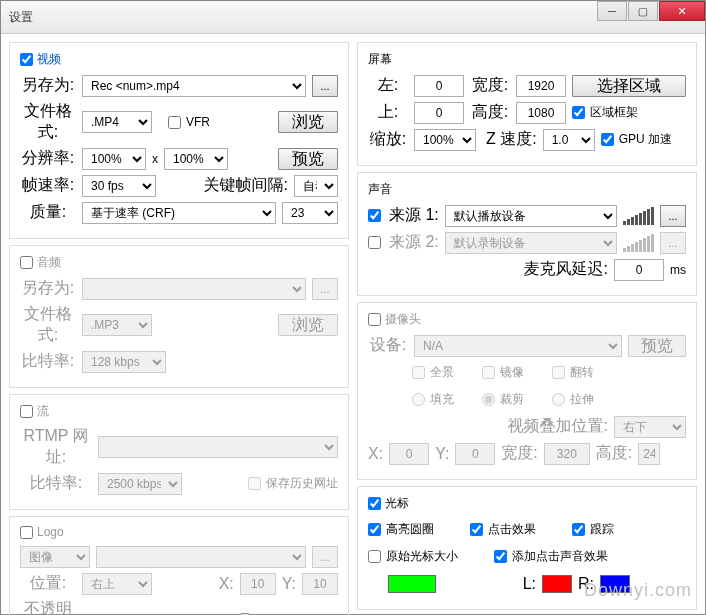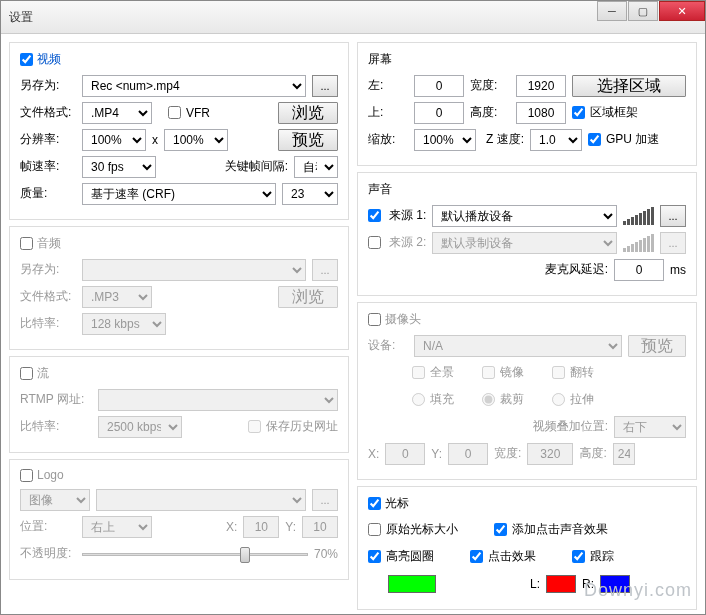--- a/index.html
+++ b/index.html
@@ -10,21 +10,21 @@
 .winbtns { display: flex; gap: 1px; position: absolute; right: 0; top: 0; }
 .winbtn { width: 30px; height: 20px; background: linear-gradient(#f0f0f0,#ddd); border: 1px solid #aaa; display: flex; align-items: center; justify-content: center; font-size: 11px; color: #333; }
 .winbtn.close { background: linear-gradient(#e56,#c23); color: #fff; border-color: #a22; width: 46px; }
 .content { display: flex; padding: 8px; gap: 8px; height: calc(100% - 30px); }
 .col { flex: 1; display: flex; flex-direction: column; gap: 6px; }
 .group { border: 1px solid #ddd; padding: 8px 10px 10px; position: relative; }
 .group.disabled { color: #999; }
 .group-head { display: flex; align-items: center; gap: 4px; margin-bottom: 6px; font-size: 12px; }
 .group-head input[type=checkbox] { width: 13px; height: 13px; margin: 0; }
 .row { display: flex; align-items: center; gap: 6px; margin: 4px 0; min-height: 23px; }
-.label { text-align: left; width: 56px; font-size: 12px; }
+.label { text-align: center; width: 56px; font-size: 16px; }
 .label.narrow { width: 40px; }
 .label.inline { width: auto; }
 select, input[type=text] { height: 22px; border: 1px solid #abadb3; background: #fff; font-size: 12px; padding: 0 4px; }
 select.disabled, input.disabled { background: #f0f0f0; color: #999; border-color: #ccc; }
 .btn { height: 22px; border: 1px solid #888; background: linear-gradient(#f8f8f8,#e0e0e0); padding: 0 12px; font-size: 16px; cursor: pointer; border-radius: 1px; font-family: Liberation Serif, serif; }
 .btn.disabled { color: #999; border-color: #ccc; background: #f0f0f0; }
 .iconbtn { width: 26px; height: 22px; border: 1px solid #888; background: linear-gradient(#f8f8f8,#e0e0e0); display: flex; align-items: center; justify-content: center; font-size: 11px; cursor: pointer; }
 input[type=checkbox] { width: 13px; height: 13px; margin: 0 2px 0 0; vertical-align: middle; }
 input[type=radio] { width: 13px; height: 13px; margin: 0 2px 0 0; vertical-align: middle; }
 .chk { display: flex; align-items: center; gap: 3px; font-size: 12px; }
@@ -298,40 +298,40 @@
         </div>
       </div>
 
       <div class="group">
         <div class="group-head">
           <input type="checkbox" checked="" style="">
           <span>光标</span>
         </div>
         <div class="row" style="gap:36px">
           <label class="chk">
+              <input type="checkbox" checked="" style="">
+              <span>高亮圆圈</span>
+            </label>
+          <label class="chk">
+              <input type="checkbox" checked="" style="">
+              <span>点击效果</span>
+            </label>
+          <label class="chk">
+              <input type="checkbox" checked="" style="">
+              <span>跟踪</span>
+            </label>
+        </div>
+        <div class="row" style="gap:36px">
+          <label class="chk">
               <input type="checkbox" style="">
               <span>原始光标大小</span>
             </label>
           <label class="chk">
               <input type="checkbox" checked="" style="">
               <span>添加点击声音效果</span>
-            </label>
-        </div>
-        <div class="row" style="gap:36px">
-          <label class="chk">
-              <input type="checkbox" checked="" style="">
-              <span>高亮圆圈</span>
-            </label>
-          <label class="chk">
-              <input type="checkbox" checked="" style="">
-              <span>点击效果</span>
-            </label>
-          <label class="chk">
-              <input type="checkbox" checked="" style="">
-              <span>跟踪</span>
             </label>
         </div>
         <div class="row">
           <span style="width:14px"></span>
           <span class="colorbox" style="background:#00ff00"></span>
           <span style="flex:1"></span>
           <span class="label inline">L:</span>
           <span class="colorbox" style="background:#ff0000;width:30px"></span>
           <span class="label inline">R:</span>
           <span class="colorbox" style="background:#0000ff;width:30px"></span>

